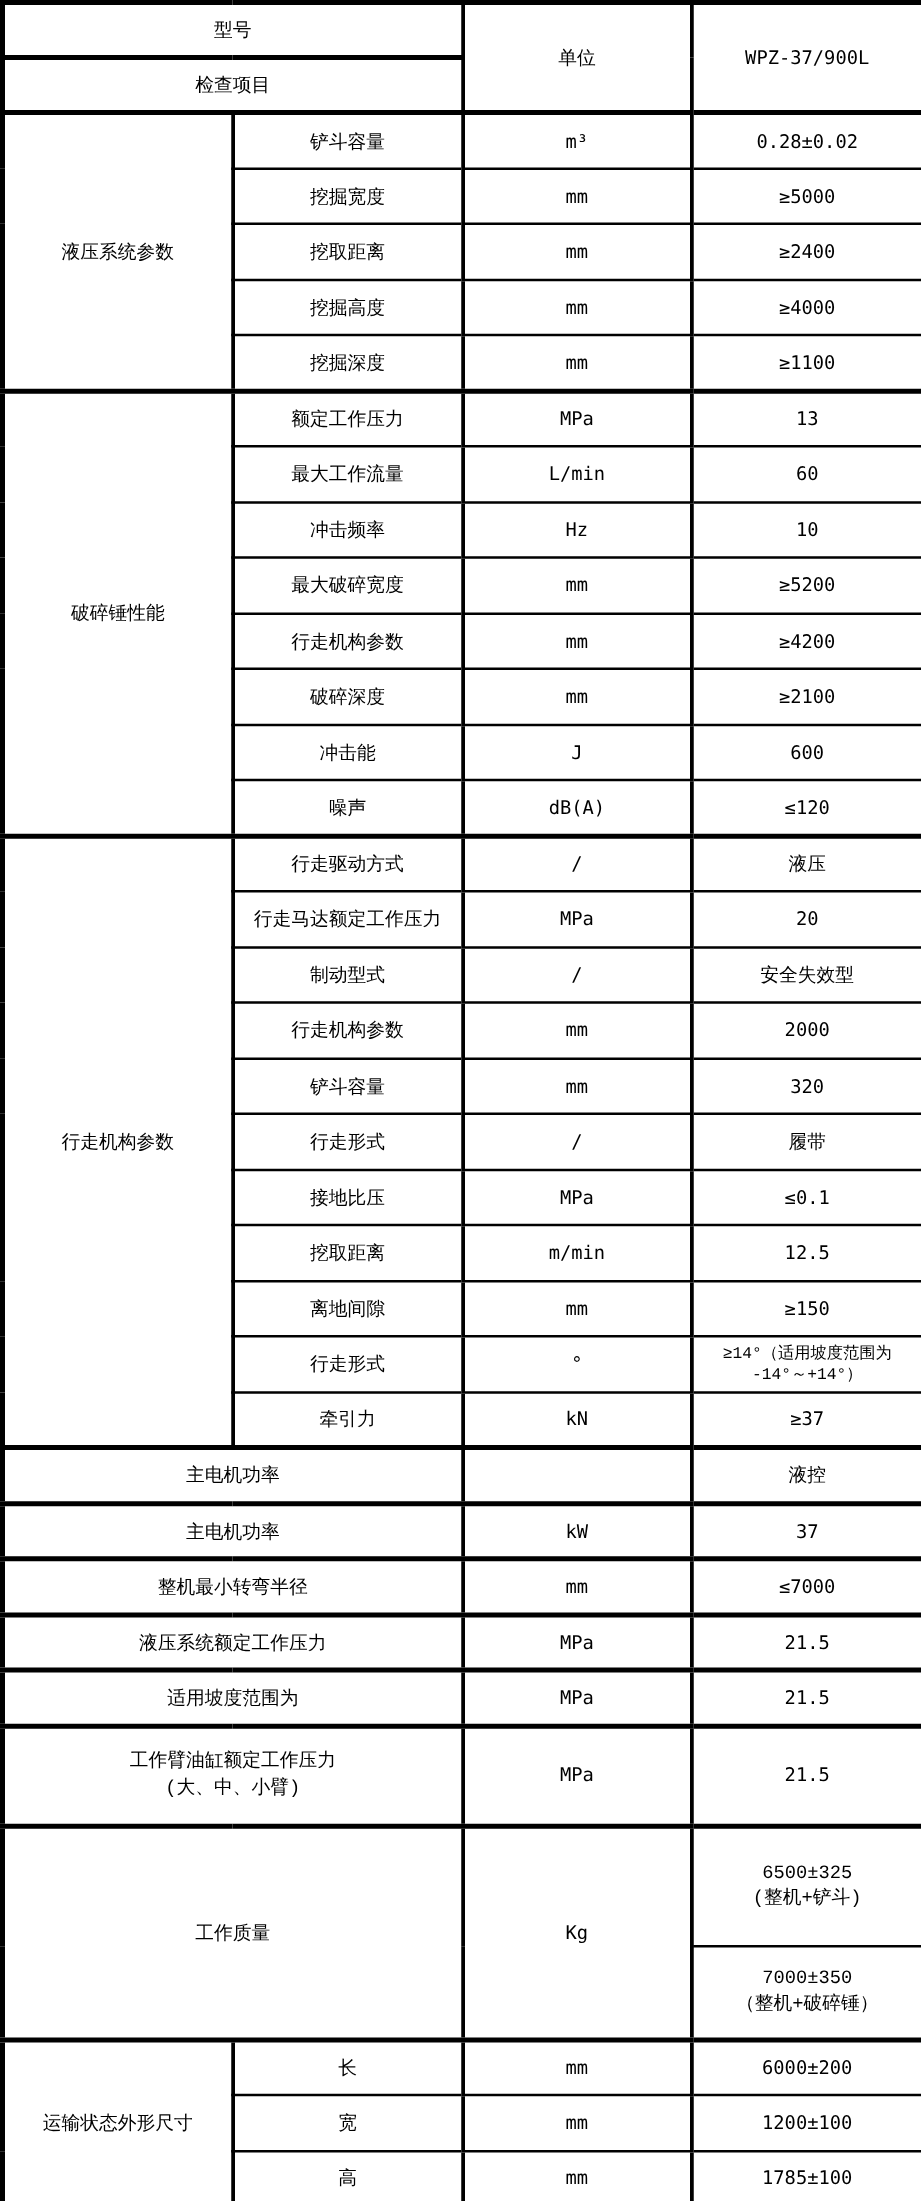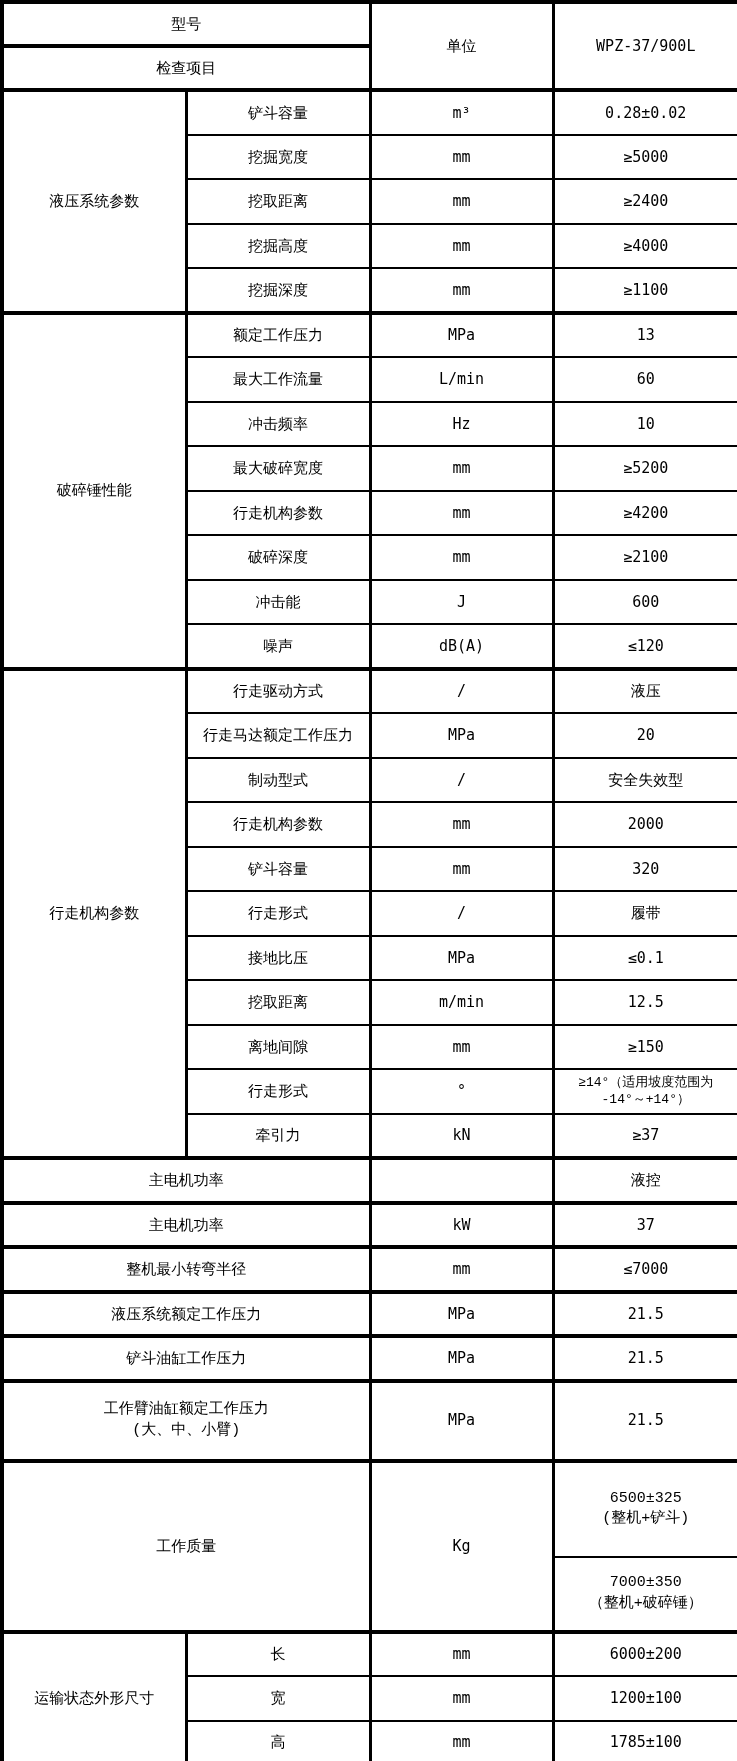--- a/index.html
+++ b/index.html
@@ -208,21 +208,21 @@
     <td colspan="2">整机最小转弯半径</td>
     <td>mm</td>
     <td>≤7000</td>
   </tr>
   <tr class="r bt">
     <td colspan="2">液压系统额定工作压力</td>
     <td>MPa</td>
     <td>21.5</td>
   </tr>
   <tr class="r bt">
-    <td colspan="2">铲斗油缸工作压力</td>
+    <td colspan="2">适用坡度范围为</td>
     <td>MPa</td>
     <td>21.5</td>
   </tr>
 
   <tr class="arm bt">
     <td colspan="2" class="twoline">
       <div>工作臂油缸额定工作压力</div>
       <div>(大、中、小臂)</div>
     </td>
     <td>MPa</td>

